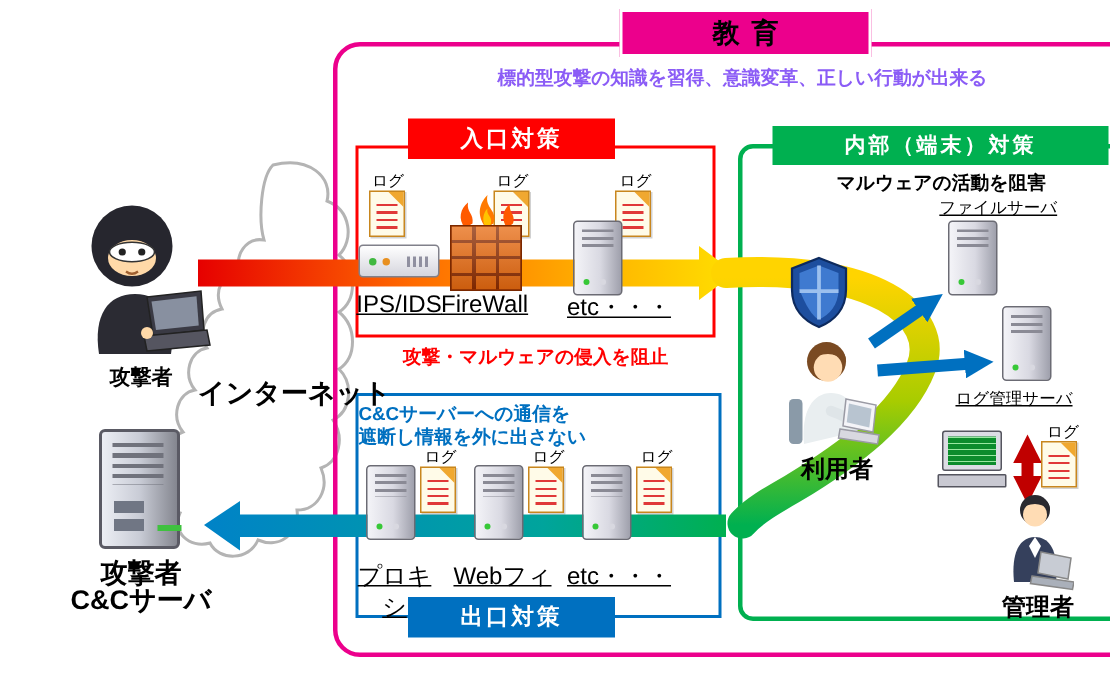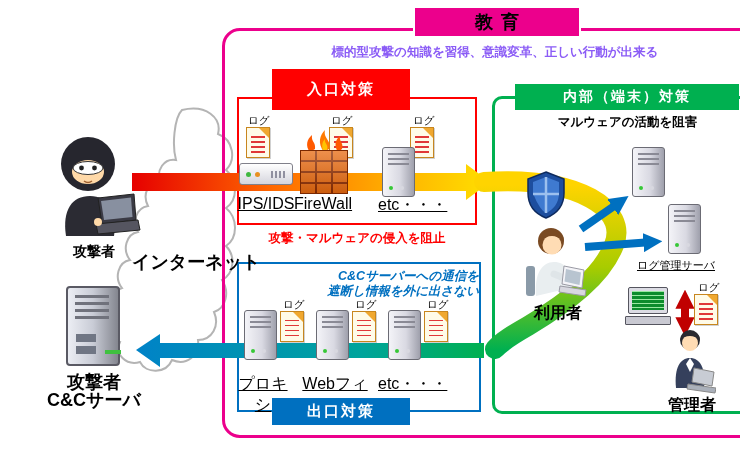--- a/index.html
+++ b/index.html
@@ -21,27 +21,27 @@
   .edu-title { position:absolute; left:377px; top:6px; width:168px; height:32px;
     background:#ec008c; border:2px solid #fff; color:#000; font-size:18px; font-weight:bold;
     display:flex; align-items:center; justify-content:center; letter-spacing:8px; padding-left:8px; z-index:4; }
   .edu-sub { position:absolute; left:196px; top:44px; width:526px; text-align:center;
     color:#8b5cf6; font-weight:bold; font-size:12.5px; z-index:3; }
 
   .box { position:absolute; background:#fff; z-index:1; }
   .red-box { left:201px; top:97px; width:240px; height:128px; border:2px solid #ff0000; }
   .hdr { position:absolute; color:#fff; font-weight:bold; font-size:15px;
     display:flex; align-items:center; justify-content:center; letter-spacing:2px; z-index:4; }
-  .red-hdr { left:236px; top:69px; width:138px; height:41px; background:#ff0000; }
+  .red-hdr { left:236px; top:79px; width:138px; height:27px; background:#ff0000; }
   .red-cap { position:absolute; left:196px; top:230px; width:250px; text-align:center;
     color:#ff0000; font-weight:bold; font-size:12.5px; z-index:3; }
 
   .blue-box { left:201px; top:262px; width:244px; height:150px; border:2px solid #0070c0; }
-  .blue-cap { position:absolute; left:203px; width:240px; text-align:right;
-    color:#0070c0; font-weight:bold; font-size:12.5px; z-index:3;font-style:italic; }
+  .blue-cap { position:absolute; left:203px; width:240px; text-align:left;
+    color:#0070c0; font-weight:bold; font-size:12.5px; z-index:3; }
   .blue-hdr { left:236px; top:398px; width:138px; height:27px; background:#0070c0; }
 
   .green-box { left:456px; top:96px; width:271px; height:318px; border:3px solid #00b050; border-radius:10px; }
   .green-hdr { left:479px; top:84px; width:224px; height:26px; background:#00b050; font-size:14px; }
   .green-cap { position:absolute; left:460px; top:114px; width:263px; text-align:center;
     color:#000000; font-weight:bold; font-size:12.5px; z-index:3; }
 
   
   .doc { position:absolute; z-index:3; width:24px; height:31px; background:#fffbe8;
     border:1px solid #c8861e; box-shadow:1px 1px 0 rgba(0,0,0,.18); }
@@ -193,20 +193,21 @@
   <div class="srv" style="left:280px;top:310px"></div>
   <div class="lbl s10" style="left:319px;top:298px">ログ</div>
   <div class="doc" style="left:316px;top:311px"></div>
   <div class="lbl s12 u ctr" style="left:266px;top:374px;width:66px">Webフィルタ</div>
 
   <div class="srv" style="left:352px;top:310px"></div>
   <div class="lbl s10" style="left:391px;top:298px">ログ</div>
   <div class="doc" style="left:388px;top:311px"></div>
   <div class="lbl s12 u ctr" style="left:342px;top:374px;width:62px">etc・・・</div>
 
+  <div class="lbl s11 u ctr" style="left:572px;top:131px;width:115px">ファイルサーバ</div>
   <div class="srv" style="left:596px;top:147px"></div>
 
   <svg class="abs z3" style="left:488px;top:170px" width="44" height="50" viewBox="0 0 44 50">
     <path d="M22 2 L40 9 V23 C40 36 32 44 22 48 C12 44 4 36 4 23 V9 Z" fill="#1d4e9e" stroke="#0d2a5e" stroke-width="1.5"></path>
     <path d="M22 7 L35 12 V23 C35 33 29 40 22 43 C15 40 9 23 9 23 V12 Z" fill="#3f7ad0"></path>
     <path d="M22 7 V43 M9 24 H35" stroke="#9cc0ee" stroke-width="2.5" fill="none"></path>
   </svg>
 
   <div class="srv" style="left:632px;top:204px"></div>
   <div class="lbl s11 u ctr" style="left:584px;top:258px;width:112px">ログ管理サーバ</div>

